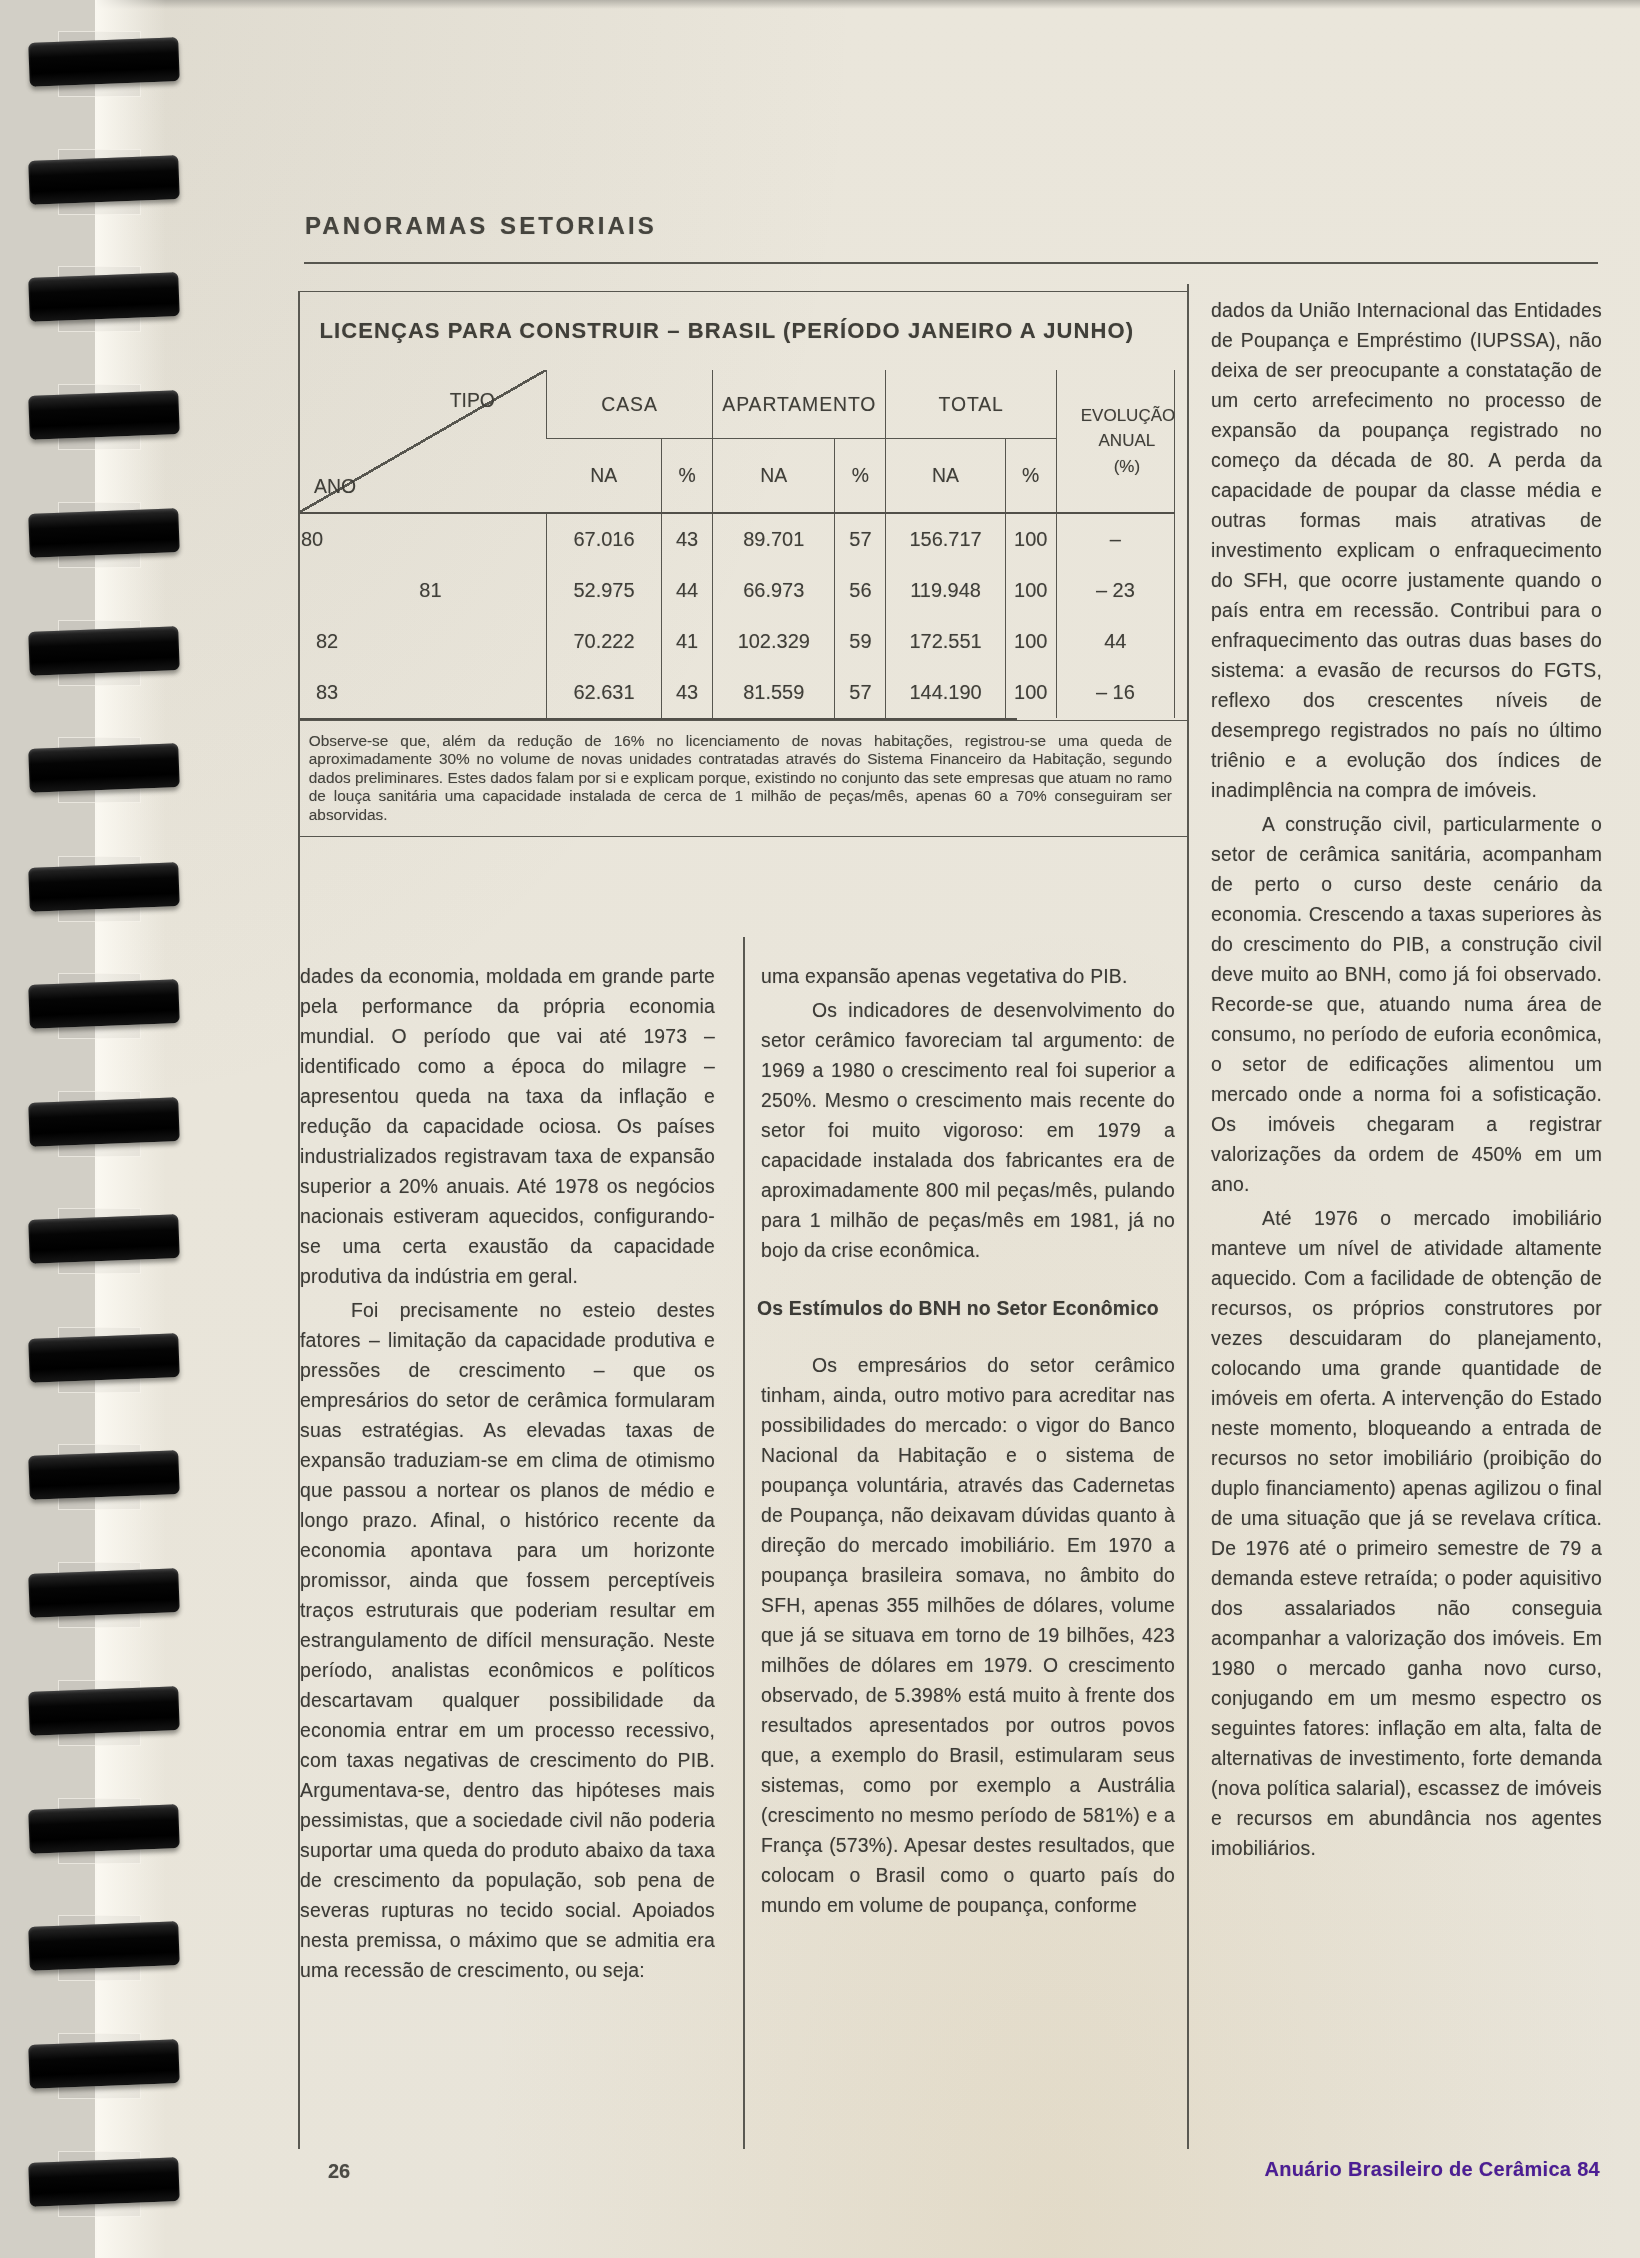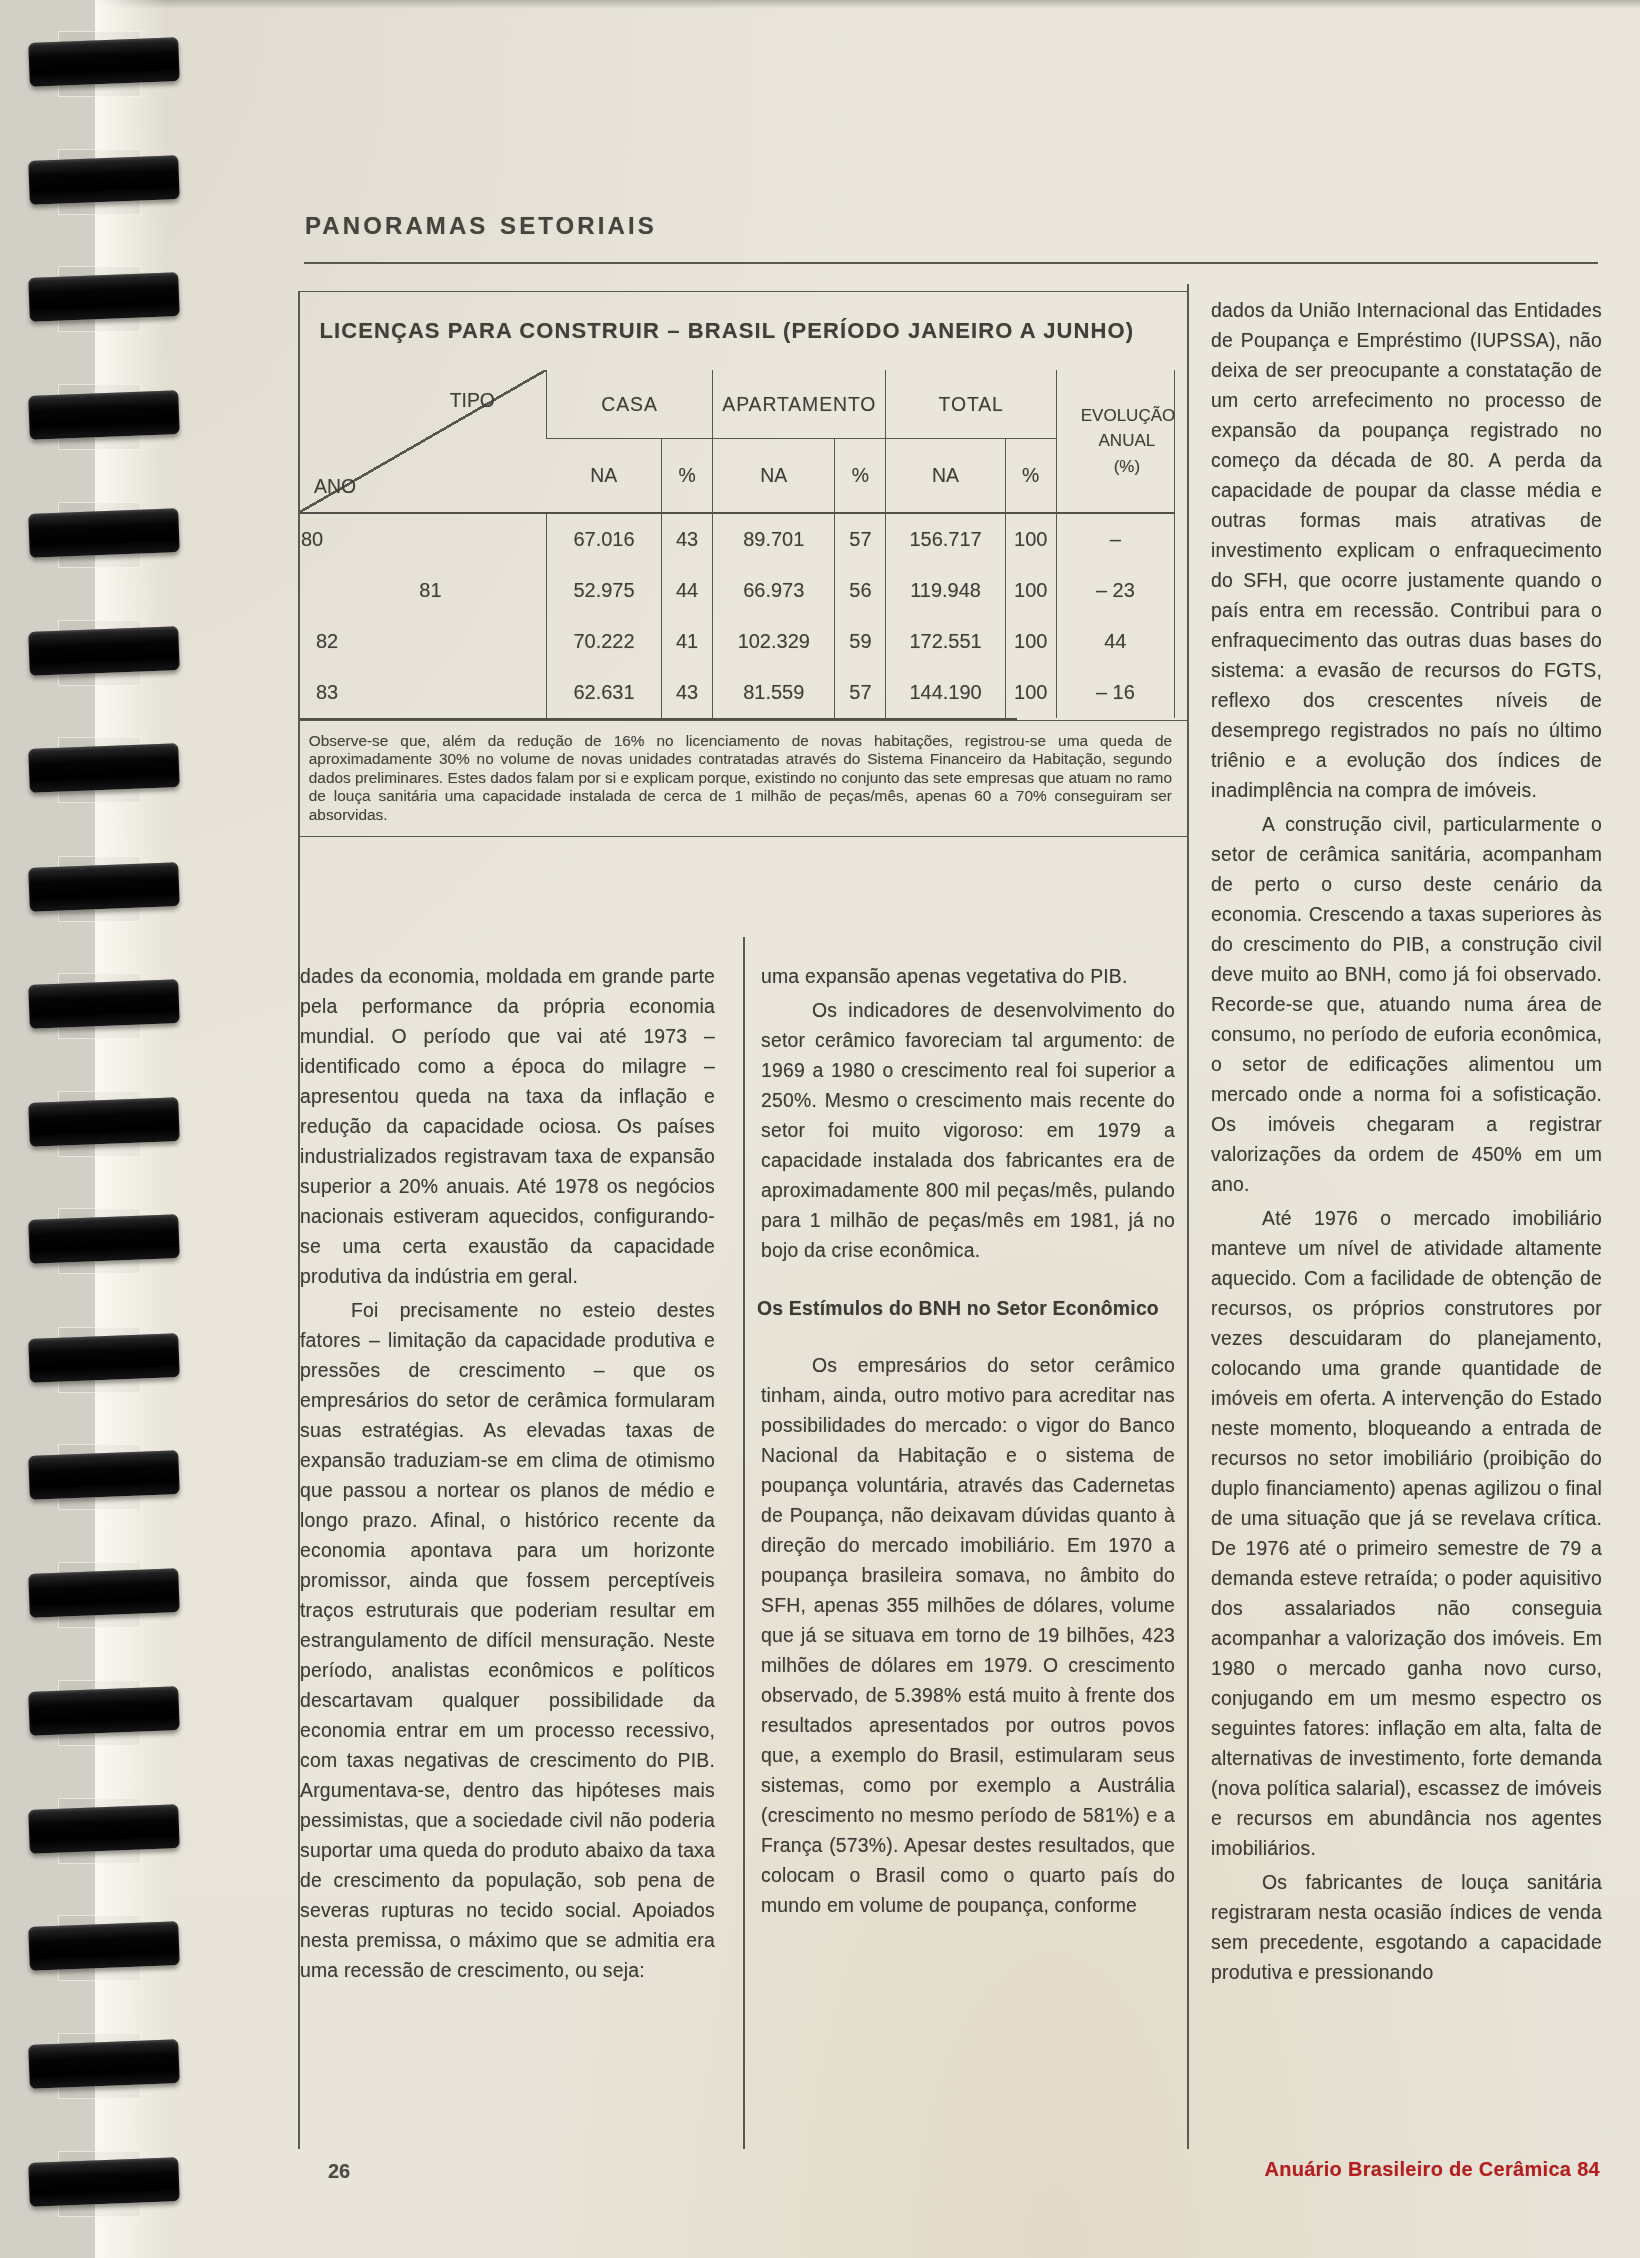--- a/index.html
+++ b/index.html
@@ -108,21 +108,21 @@
     text-align:left;line-height:32px;
   }
   
   .foot-num{
     position:absolute;left:328px;top:2160px;
     font-size:20px;font-weight:bold;color:#4c4b45;
     text-shadow:0 0 0.9px rgba(76,75,69,0.4);
   }
   .foot-ed{
     position:absolute;right:41px;top:2158px;
-    font-size:20px;font-weight:bold;color:#b91c1c;letter-spacing:0.3px;
+    font-size:20px;font-weight:bold;color:#4c1d95;letter-spacing:0.3px;
     text-shadow:0 0 0.9px rgba(76,75,69,0.4);
   }
 </style>
 </head>
 <body>
 
 <div class="page"></div>
 <div class="page-edge"></div>
 
 <div class="binding">
@@ -303,18 +303,17 @@
   <p>uma expansão apenas vegetativa do PIB.</p>
   <p class="ind">Os indicadores de desenvolvimento do setor cerâmico favoreciam tal argumento: de 1969 a 1980 o crescimento real foi superior a 250%. Mesmo o crescimento mais recente do setor foi muito vigoroso: em 1979 a capacidade instalada dos fabricantes era de aproximadamente 800 mil peças/mês, pulando para 1 milhão de peças/mês em 1981, já no bojo da crise econômica.</p>
   <p class="colhead">Os Estímulos do BNH no Setor Econômico</p>
   <p class="ind">Os empresários do setor cerâmico tinham, ainda, outro motivo para acreditar nas possibilidades do mercado: o vigor do Banco Nacional da Habitação e o sistema de poupança voluntária, através das Cadernetas de Poupança, não deixavam dúvidas quanto à direção do mercado imobiliário. Em 1970 a poupança brasileira somava, no âmbito do SFH, apenas 355 milhões de dólares, volume que já se situava em torno de 19 bilhões, 423 milhões de dólares em 1979. O crescimento observado, de 5.398% está muito à frente dos resultados apresentados por outros povos que, a exemplo do Brasil, estimularam seus sistemas, como por exemplo a Austrália (crescimento no mesmo período de 581%) e a França (573%). Apesar destes resultados, que colocam o Brasil como o quarto país do mundo em volume de poupança, conforme</p>
 </div>
 
 <div class="textcol" id="col-right">
   <p>dados da União Internacional das Entidades de Poupança e Empréstimo (IUPSSA), não deixa de ser preocupante a constatação de um certo arrefecimento no processo de expansão da poupança registrado no começo da década de 80. A perda da capacidade de poupar da classe média e outras formas mais atrativas de investimento explicam o enfraquecimento do SFH, que ocorre justamente quando o país entra em recessão. Contribui para o enfraquecimento das outras duas bases do sistema: a evasão de recursos do FGTS, reflexo dos crescentes níveis de desemprego registrados no país no último triênio e a evolução dos índices de inadimplência na compra de imóveis.</p>
   <p class="ind">A construção civil, particularmente o setor de cerâmica sanitária, acompanham de perto o curso deste cenário da economia. Crescendo a taxas superiores às do crescimento do PIB, a construção civil deve muito ao BNH, como já foi observado. Recorde-se que, atuando numa área de consumo, no período de euforia econômica, o setor de edificações alimentou um mercado onde a norma foi a sofisticação. Os imóveis chegaram a registrar valorizações da ordem de 450% em um ano.</p>
   <p class="ind">Até 1976 o mercado imobiliário manteve um nível de atividade altamente aquecido. Com a facilidade de obtenção de recursos, os próprios construtores por vezes descuidaram do planejamento, colocando uma grande quantidade de imóveis em oferta. A intervenção do Estado neste momento, bloqueando a entrada de recursos no setor imobiliário (proibição do duplo financiamento) apenas agilizou o final de uma situação que já se revelava crítica. De 1976 até o primeiro semestre de 79 a demanda esteve retraída; o poder aquisitivo dos assalariados não conseguia acompanhar a valorização dos imóveis. Em 1980 o mercado ganha novo curso, conjugando em um mesmo espectro os seguintes fatores: inflação em alta, falta de alternativas de investimento, forte demanda (nova política salarial), escassez de imóveis e recursos em abundância nos agentes imobiliários.</p>
-  <p class="ind">Os fabricantes de louça sanitária registraram nesta ocasião índices de venda sem precedente, esgotando a capacidade produtiva e pressionando</p>
 </div>
 
 <div class="foot-num">26</div>
 <div class="foot-ed">Anuário Brasileiro de Cerâmica 84</div>
 
 
 </body></html>

